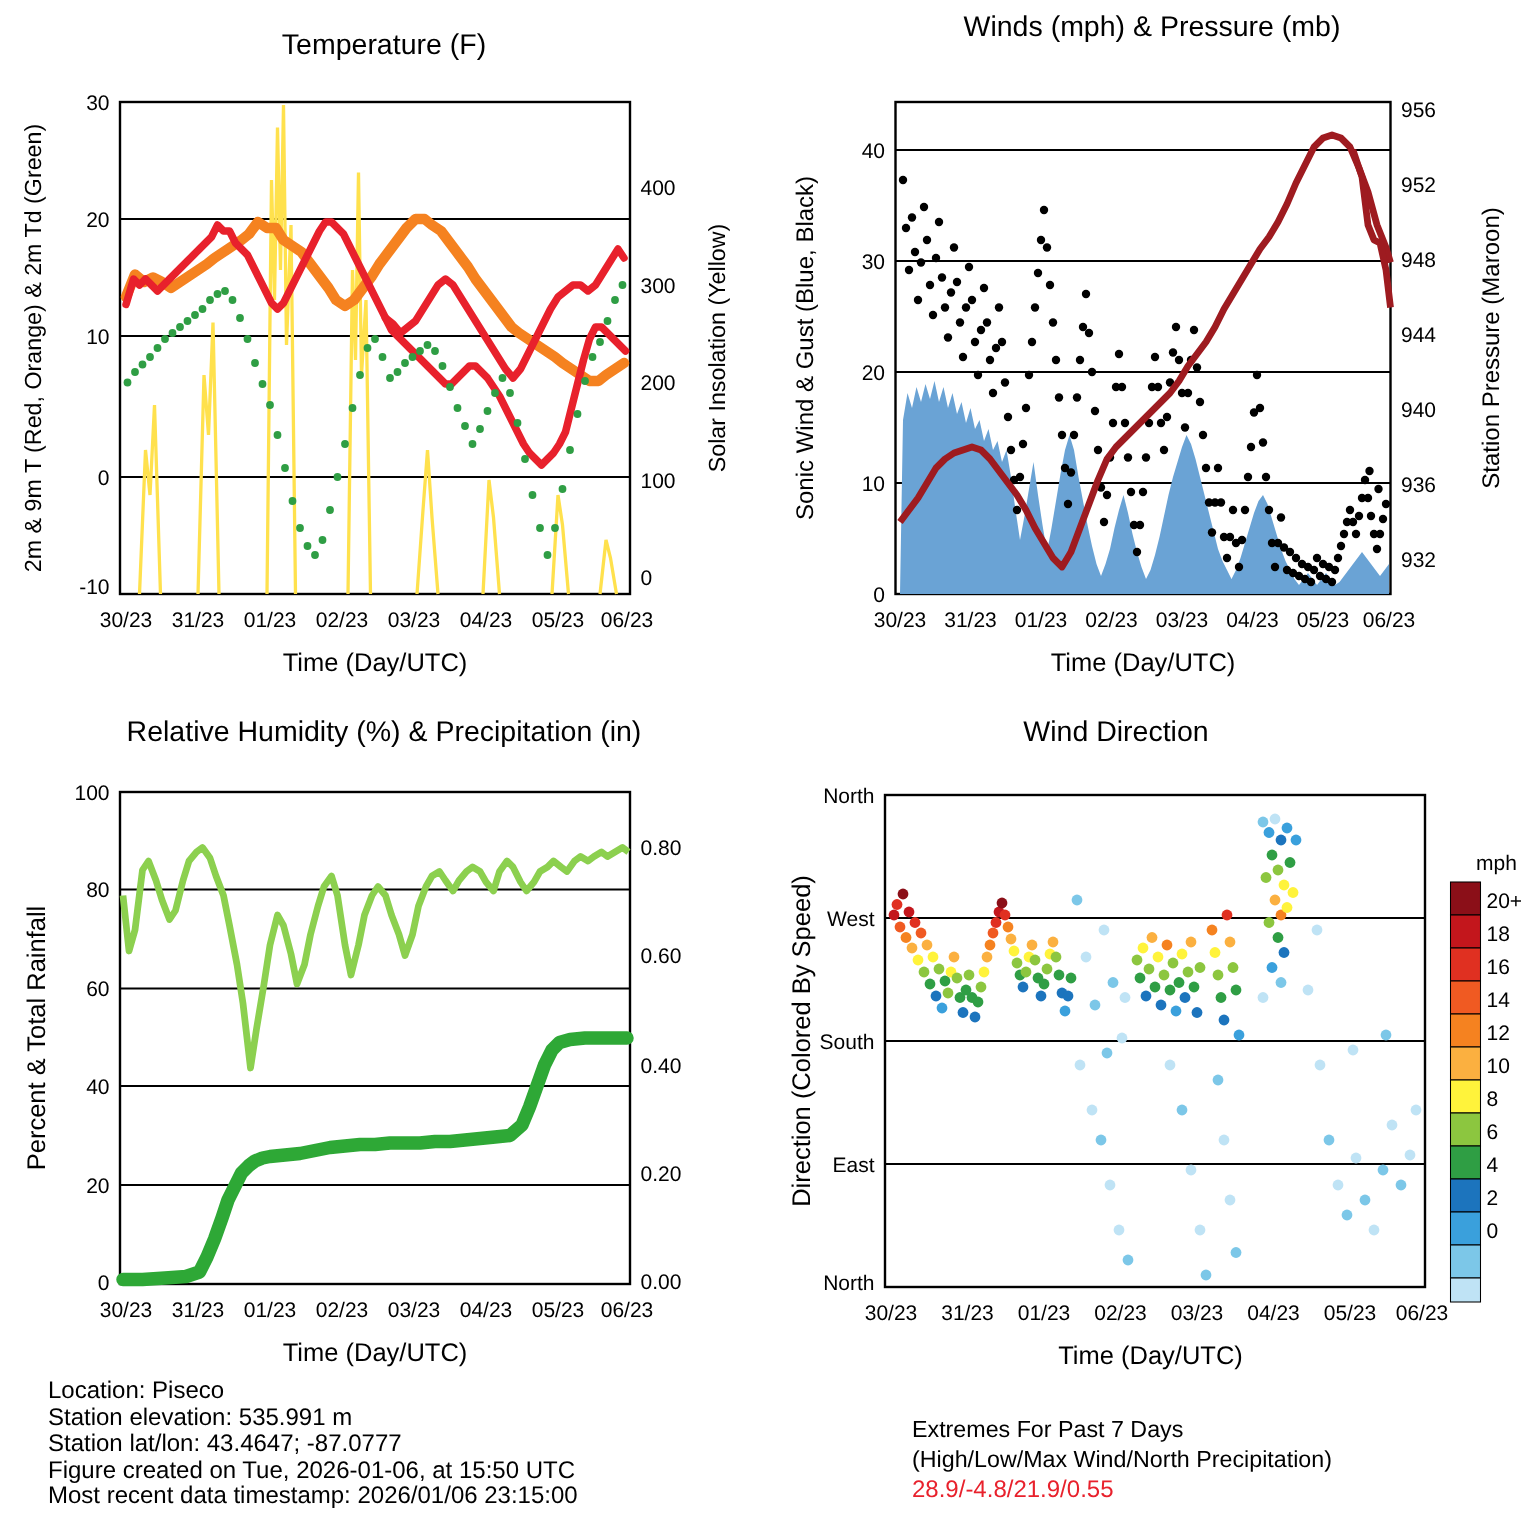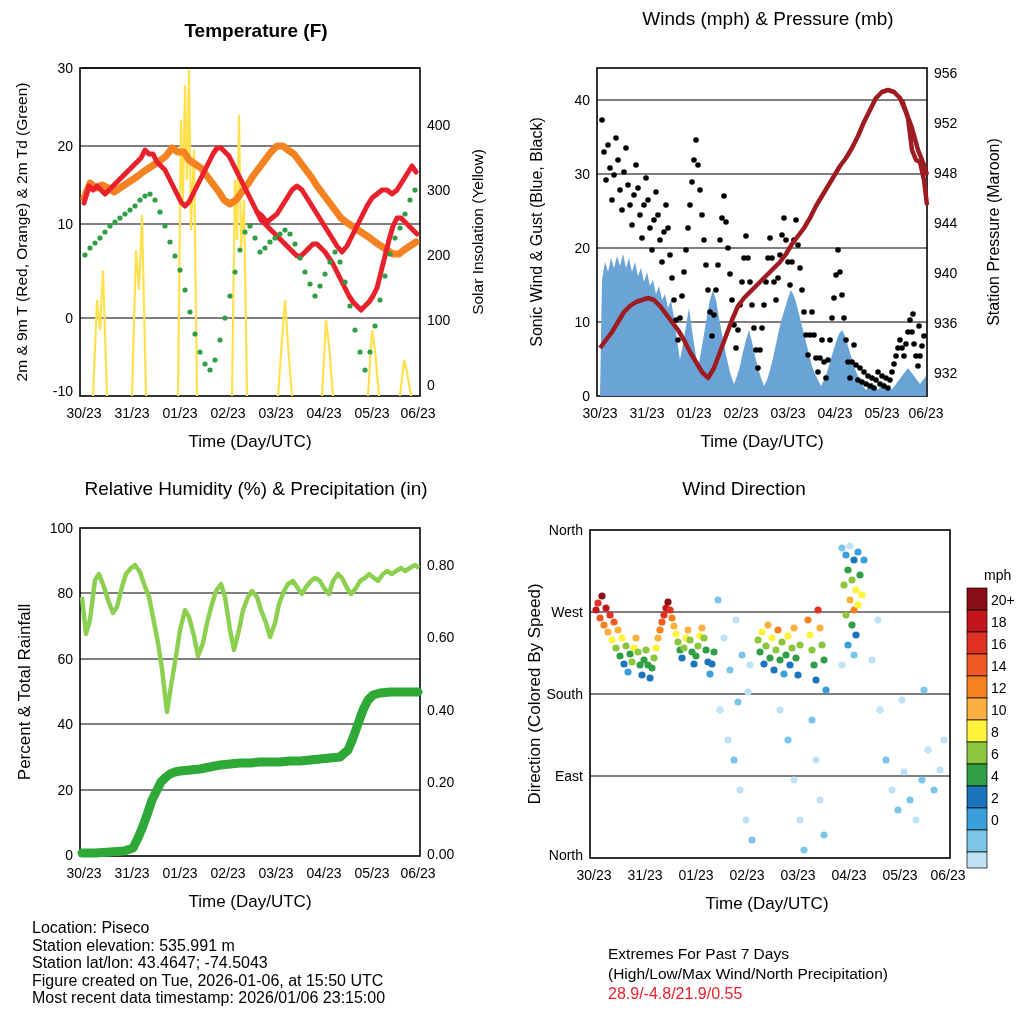--- a/index.html
+++ b/index.html
@@ -31,21 +31,21 @@
     margin-top:16px;
   }
   .extremes .val{color:#e8212c;font-weight:normal;font-size:16px;}
 </style>
 </head>
 <body>
 
 <div class="page">
 
   <div class="panel" style="left:0px;top:0px;width:512px;height:460px;">
-    <div class="title" style="position:absolute;left:0;top:20px;font-weight:bold;">Temperature (F)</div>
+    <div class="title" style="position:absolute;left:0;top:20px;">Temperature (F)</div>
 
     <svg width="512" height="460">
 
       <g stroke="#000" stroke-width="1.6" fill="none">
         <rect x="80" y="68" width="340" height="328"></rect>
       </g>
 
       <g stroke="#000" stroke-width="1.2">
         <line x1="80" y1="68" x2="420" y2="68"></line>
         <line x1="80" y1="146" x2="420" y2="146"></line>
@@ -661,21 +661,21 @@
           <text x="479" y="343">2</text>
           <text x="479" y="365">0</text>
         </g>
       </g>
     </svg>
   </div>
 
   <div class="footer" style="left:32px;top:919px;">
     <div>Location: Piseco</div>
     <div>Station elevation: 535.991 m</div>
-    <div>Station lat/lon: 43.4647; -74.5043</div>
+    <div>Station lat/lon: 43.4647; -87.0777</div>
     <div>Figure created on Tue, 2026-01-06, at 15:50 UTC</div>
     <div>Most recent data timestamp: 2026/01/06 23:15:00</div>
   </div>
 
   <div class="extremes" style="left:608px;top:928px;width:400px;">
     <div>Extremes For Past 7 Days</div>
     <div>(High/Low/Max Wind/North Precipitation)</div>
     <div class="val">28.9/-4.8/21.9/0.55</div>
   </div>
 

